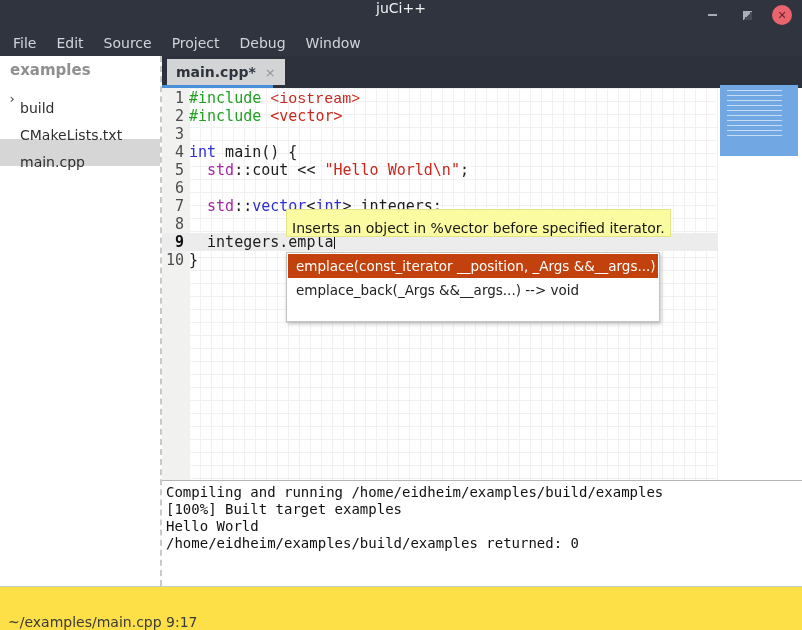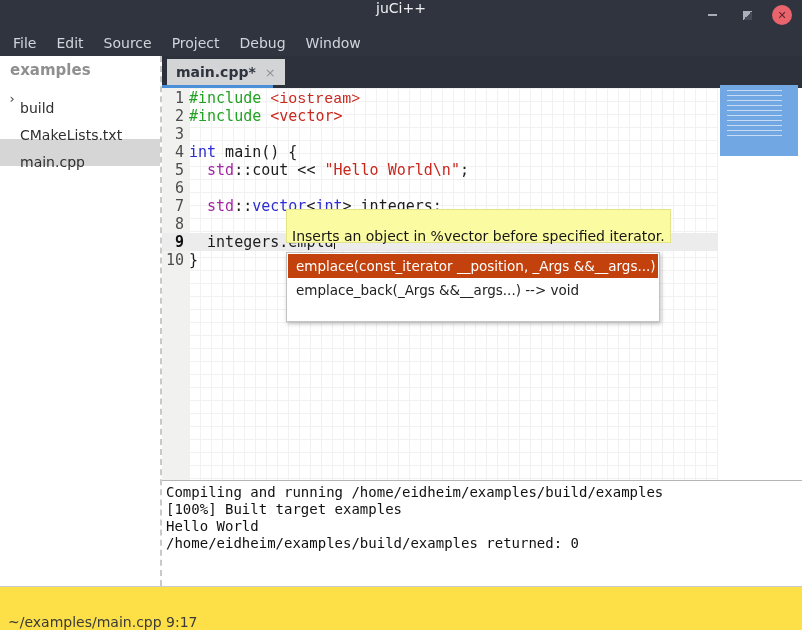--- a/index.html
+++ b/index.html
@@ -50,21 +50,21 @@
   .ln.cur { font-weight:bold; color:#111; background:#ececec; }
   .code { flex:1 1 auto; position:relative; background-color:#ffffff;
           background-image:linear-gradient(to right,#f1f1f1 1px,transparent 1px),
                            linear-gradient(to bottom,#f1f1f1 1px,transparent 1px);
           background-size:11px 13px; padding-top:1px; overflow:hidden; }
   .code-line { height:18px; line-height:18px; font-family:"DejaVu Sans Mono", monospace; font-size:15px; white-space:pre; color:#1c1c1c; }
   .code-line.current { background:#ececec; }
   .caret { display:inline-block; width:1px; height:15px; background:#111; vertical-align:-2px; }
 
   
-  .doc-tooltip { position:absolute; left:97px; top:121px; background:#fbfba2; border:1px solid #e3e388; color:#161616; font-size:14px; height:28px; line-height:20px; padding:16px 5px; white-space:nowrap; z-index:5; }
+  .doc-tooltip { position:absolute; left:97px; top:121px; background:#fbfba2; border:1px solid #e3e388; color:#161616; font-size:14px; height:28px; line-height:20px; padding:8px 5px; white-space:nowrap; z-index:5; }
 
   
   .completion { position:absolute; left:97px; top:164px; width:374px; background:#ffffff; border:1px solid #c3c3c3; box-shadow:1px 2px 4px rgba(0,0,0,0.25); padding:1px 1px 19px 1px; z-index:6; }
   .completion-item { height:24px; line-height:24px; font-size:13.5px; color:#222; padding:0 8px; white-space:nowrap; }
   .completion-item.selected { background:#c2410c; color:#ffffff; }
 
   
   .minimap { width:84px; background:#ffffff; position:relative; flex:0 0 auto; }
   .mm-viewport { position:absolute; top:-3px; left:2px; right:4px; height:71px; background:#71a7e2; }
   .mm-code { margin:5px 7px; height:50px; width:70%;

